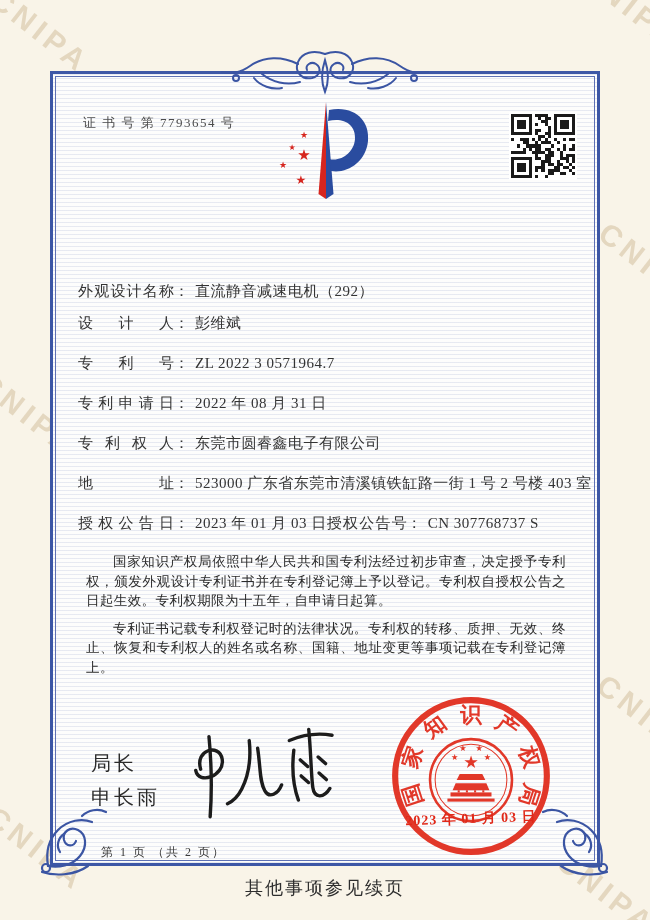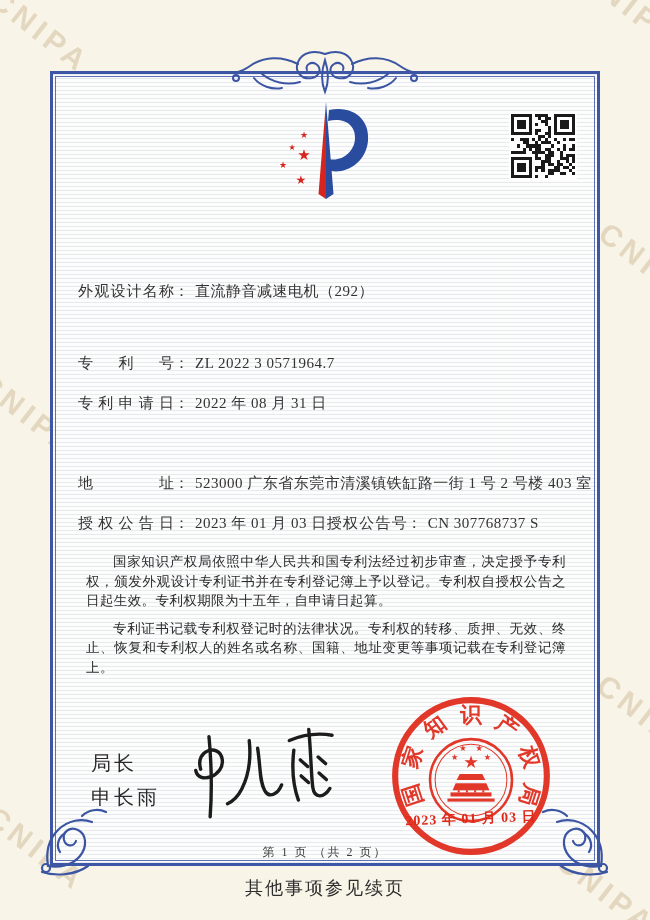--- a/index.html
+++ b/index.html
@@ -66,22 +66,22 @@
   
   .seal{position:absolute;left:336px;top:620px;width:164px;height:164px;opacity:0.92;}
   .seal-char{font-family:"Liberation Serif","DejaVu Serif",serif;font-weight:bold;font-size:21px;fill:#e02818;text-anchor:middle;}
   .seal-date{
     position:absolute;left:330px;top:736px;width:176px;text-align:center;
     color:#e02818;font-weight:bold;font-size:14px;letter-spacing:1px;
     transform:rotate(-2deg);
   }
   
   .page-info{
-    position:absolute;left:0;top:770px;width:100%;text-align:center;
-    font-size:12px;color:#3a3a3a;letter-spacing:2px;
+    position:absolute;left:0;top:770px;width:100%;text-align:left;
+    font-size:12px;color:#3a3a3a;letter-spacing:2px;padding-left:48px;
   }
   .foot-note{
     position:absolute;left:0;top:876px;width:100%;text-align:center;
     font-size:18px;color:#2e2e2e;letter-spacing:2px;
   }
   
   .orn-top{position:absolute;left:202px;top:48px;}
   .orn-bl{position:absolute;left:34px;top:796px;}
   .orn-br{position:absolute;left:531px;top:796px;transform:scaleX(-1);}
   svg{display:block;}
@@ -98,20 +98,21 @@
   <div class="wm wm-sm" style="left:-22px;top:832px">CNIPA</div>
   <div class="wm wm-sm" style="left:548px;top:876px">CNIPA</div>
   <div class="wm wm-sm" style="left:588px;top:700px">CNIPA</div>
   <div class="wm wm-lg" style="left:140px;top:130px">CNIPA</div>
   <div class="wm wm-lg" style="left:370px;top:288px">CNIPA</div>
   <div class="wm wm-lg" style="left:150px;top:590px">CNIPA</div>
 
   <div class="cert">
     <div class="cert-inner"></div>
 
+    <div class="cert-no">证 书 号 第 7793654 号</div>
 
     <svg class="logo" viewBox="0 0 120 122" aria-hidden="true">
       <path d="M60,6 L52.5,98 L60,103 Z" fill="#d6251e"></path>
       <path d="M60,6 L67.5,98 L60,103 Z" fill="#2a4c9f"></path>
       <path d="M63,14 C90,9 104,26 102,45 C100,66 81,78 65,75 L63,63 C76,66 88,56 89,43 C90,28 77,21 62,25 Z" fill="#2a4c9f"></path>
       <text x="38" y="42" font-size="9" fill="#d6251e" text-anchor="middle">★</text>
       <text x="26" y="54" font-size="8" fill="#d6251e" text-anchor="middle">★</text>
       <text x="38" y="64" font-size="15" fill="#d6251e" text-anchor="middle">★</text>
       <text x="17" y="72" font-size="9" fill="#d6251e" text-anchor="middle">★</text>
       <text x="35" y="88" font-size="12" fill="#d6251e" text-anchor="middle">★</text>
@@ -247,25 +248,31 @@
         <rect x="17" y="19" width="1" height="1" fill="#1a1a1a"></rect>
         <rect x="20" y="19" width="1" height="1" fill="#1a1a1a"></rect>
         <rect x="8" y="20" width="1" height="1" fill="#1a1a1a"></rect>
         <rect x="11" y="20" width="1" height="1" fill="#1a1a1a"></rect>
       </svg>
 
 
     <div class="frow" style="top:208px">
       <span class="flabel">外观设计名称</span><span class="fcolon">：</span><span class="fvalue">直流静音减速电机（292）</span>
     </div>
+    <div class="frow" style="top:240px">
+      <span class="flabel">设计人</span><span class="fcolon">：</span><span class="fvalue">彭维斌</span>
+    </div>
     <div class="frow" style="top:280px">
       <span class="flabel">专利号</span><span class="fcolon">：</span><span class="fvalue">ZL 2022 3 0571964.7</span>
     </div>
     <div class="frow" style="top:320px">
       <span class="flabel">专利申请日</span><span class="fcolon">：</span><span class="fvalue">2022 年 08 月 31 日</span>
+    </div>
+    <div class="frow" style="top:360px">
+      <span class="flabel">专利权人</span><span class="fcolon">：</span><span class="fvalue">东莞市圆睿鑫电子有限公司</span>
     </div>
     <div class="frow" style="top:400px">
       <span class="flabel">地址</span><span class="fcolon">：</span><span class="fvalue">523000 广东省东莞市清溪镇铁缸路一街 1 号 2 号楼 403 室</span>
     </div>
     <div class="frow" style="top:440px">
       <span><span class="flabel">授权公告日</span><span class="fcolon">：</span><span class="fvalue">2023 年 01 月 03 日</span></span><span class="frow-second"><span class="flabel">授权公告号</span><span class="fcolon">：</span><span class="fvalue">CN 307768737 S</span></span>
     </div>
 
     <div class="body-text">
       <p>国家知识产权局依照中华人民共和国专利法经过初步审查，决定授予专利权，颁发外观设计专利证书并在专利登记簿上予以登记。专利权自授权公告之日起生效。专利权期限为十五年，自申请日起算。</p>

